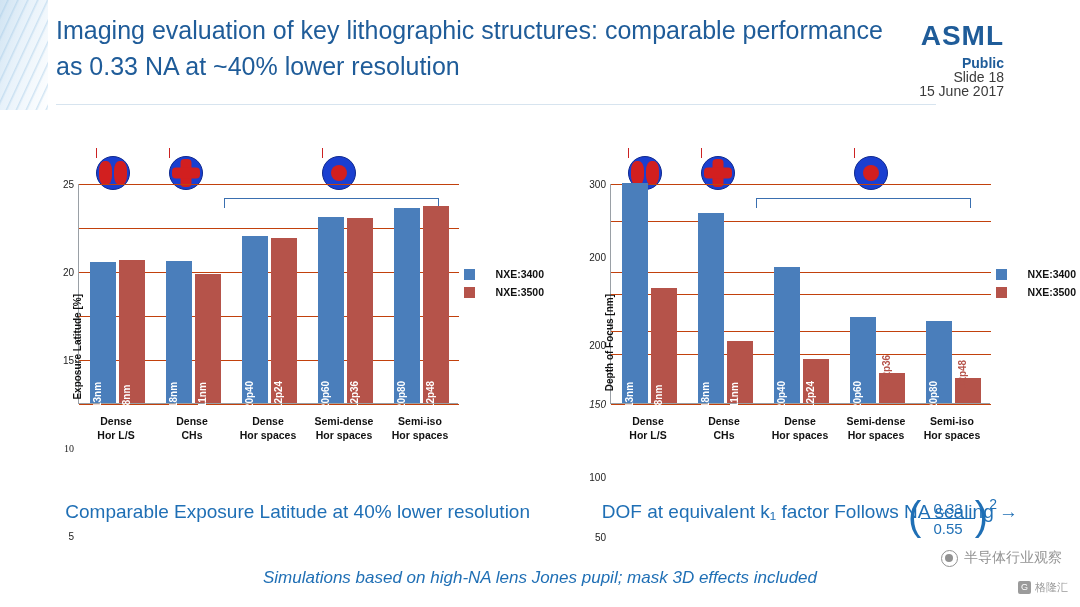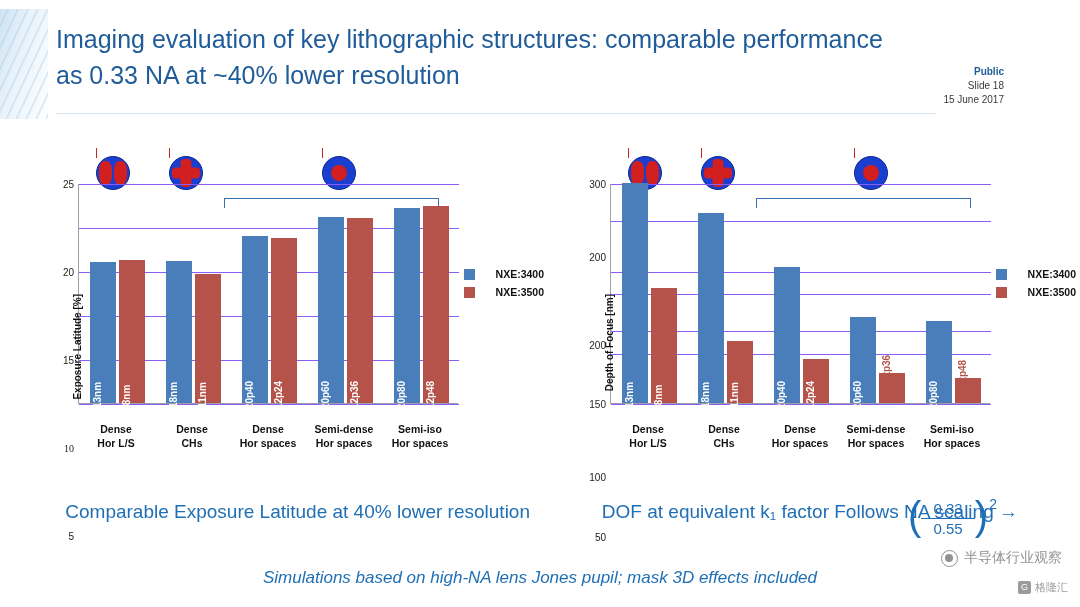--- a/index.html
+++ b/index.html
@@ -6,21 +6,21 @@
   html, body { margin:0; padding:0; }
   body {
     width:1080px; height:607px;
     font-family:"Liberation Sans", sans-serif;
     background:#ffffff;
     position:relative;
     overflow:hidden;
   }
   
   .header {
-    position:absolute; left:0; top:9px; width:1024px; height:110px;
+    position:absolute; left:0; top:0; width:1024px; height:110px;
     background:#ffffff;
   }
   .header-deco {
     position:absolute; left:0; top:0; width:48px; height:110px;
     background:linear-gradient(105deg,#cfe3f2 0%, #e8f2fa 40%, #ffffff 100%);
   }
   .header-deco:after{
     content:""; position:absolute; left:0; top:0; width:48px; height:110px;
     background:
       repeating-linear-gradient(115deg, rgba(255,255,255,0) 0px, rgba(255,255,255,0) 6px, rgba(160,200,230,.45) 7px, rgba(255,255,255,0) 9px);
@@ -29,39 +29,39 @@
     position:absolute; left:56px; top:12px; width:840px;
     color:#1f5c99;
     font-size:25px; line-height:36px; font-weight:400;
   }
   .asml-logo {
     position:absolute; right:20px; top:20px;
     color:#1f5c99; font-size:28px; font-weight:bold; letter-spacing:1px;
   }
   .meta {
     position:absolute; right:20px; top:56px; text-align:right;
-    color:#1f5c99; font-size:10px; line-height:14px; font-weight:bold;
+    color:#1f5c99; font-size:14px; line-height:14px; font-weight:bold;
   }
   .meta .light { font-weight:normal; color:#3b3b3b; }
   .header-rule {
     position:absolute; left:56px; top:104px; width:880px; height:1px; background:#d7e4ef;
   }
 
   
   .panel { position:absolute; top:150px; height:300px; }
   #panel-left  { left:14px;  width:530px; }
   #panel-right { left:546px; width:530px; }
 
   .plot {
     position:absolute; left:64px; top:34px; width:380px; height:220px;
     border-left:1px solid #9aa0a6;
     border-bottom:1px solid #9aa0a6;
   }
   .gridline {
-    position:absolute; left:0; width:380px; height:1px; background:#8b5cf6;
+    position:absolute; left:0; width:380px; height:1px; background:#c2410c;
   }
   .ytick {
     position:absolute; right:100%; margin-right:5px;
     transform:translateY(-50%);
     font-size:10px; color:#222; white-space:nowrap;
   }
   .ylabel {
     position:absolute; left:-2px; top:50%;
     transform:translate(-100%,-50%) rotate(-90deg);
     transform-origin:right center;
@@ -74,21 +74,21 @@
   .bar { width:26px; position:relative; }
   .bar.a { background:#4a7ebb; }
   .bar.b { background:#b5534a; }
   .bar-label {
     position:absolute; left:50%; bottom:8px;
     transform:translateX(-50%) rotate(-90deg);
     transform-origin:center bottom;
     color:#fff; font-size:10px; font-weight:bold; white-space:nowrap;
   }
   .bar-label.out { color:#b5534a; bottom:4px; }
-  .xlabels { position:absolute; left:64px; top:272px; width:380px; display:flex; }
+  .xlabels { position:absolute; left:64px; top:264px; width:380px; display:flex; }
   .xlabel {
     flex:1 1 0; text-align:center; font-size:10.5px; font-weight:bold;
     color:#111; line-height:14px;
   }
   
   .legend { position:absolute; right:0px; top:118px; }
   .legend-row { display:flex; align-items:center; margin-bottom:6px; }
   .legend-swatch { width:11px; height:11px; margin-right:6px; }
   .legend-swatch.a { background:#4a7ebb; }
   .legend-swatch.b { background:#b5534a; }
@@ -169,20 +169,21 @@
     width:13px; height:13px; background:#9b9b9b; color:#fff;
     font-size:9px; line-height:13px; text-align:center; border-radius:2px;
   }
 </style>
 </head>
 <body>
 
 <div class="header">
   <div class="header-deco"></div>
   <div class="title">Imaging evaluation of key lithographic structures: comparable performance as 0.33 NA at ~40% lower resolution</div>
+  <div class="asml-logo">ASML</div>
   <div class="meta">
     <div>Public</div>
     <div class="light">Slide 18</div>
     <div class="light">15 June 2017</div>
   </div>
   <div class="header-rule"></div>
 </div>
 
 <div class="panel" id="panel-left">
 
@@ -301,21 +302,21 @@
     <div class="ylabel">Depth of Focus [nm]</div>
     <div id="grid-right">
         <div class="gridline" style="top: 220px;"></div>
         <div class="gridline" style="top: 170px;">
           <div class="ytick" style="top: 183.333px;">50</div>
         </div>
         <div class="gridline" style="top: 146.667px;">
           <div class="ytick" style="top: 146.667px;">100</div>
         </div>
         <div class="gridline" style="top: 110px;">
-          <div class="ytick" style="top: 110px;">150</div>
+          <div class="ytick" style="top: 110px; font-style: italic;">150</div>
         </div>
         <div class="gridline" style="top: 88px;">
           <div class="ytick" style="top: 73.3333px;">200</div>
         </div>
         <div class="gridline" style="top: 36.6667px;">
           <div class="ytick" style="top: 36.6667px;">200</div>
         </div>
         <div class="gridline" style="top: 0px;">
           <div class="ytick" style="top: 0px;">300</div>
         </div>

